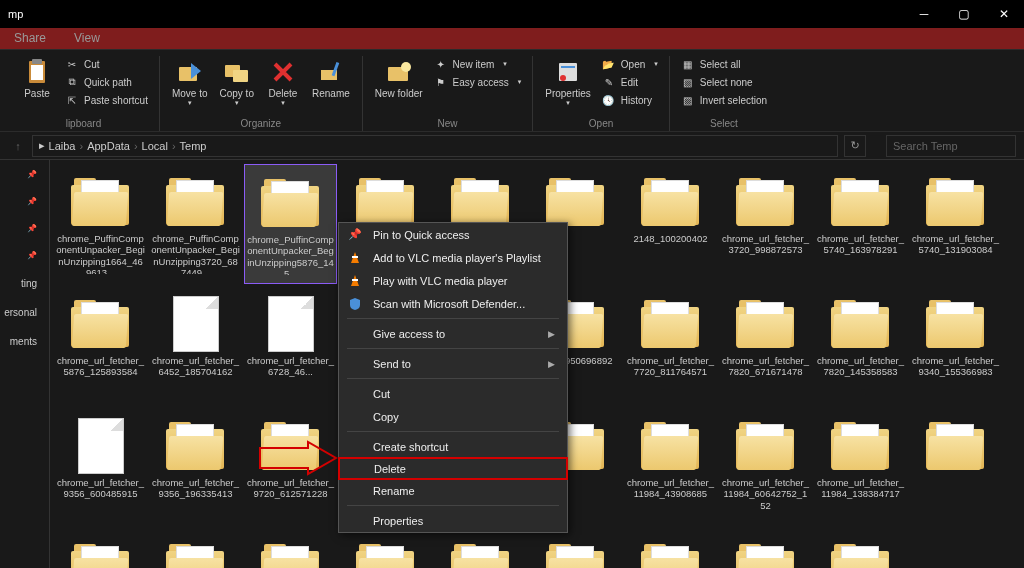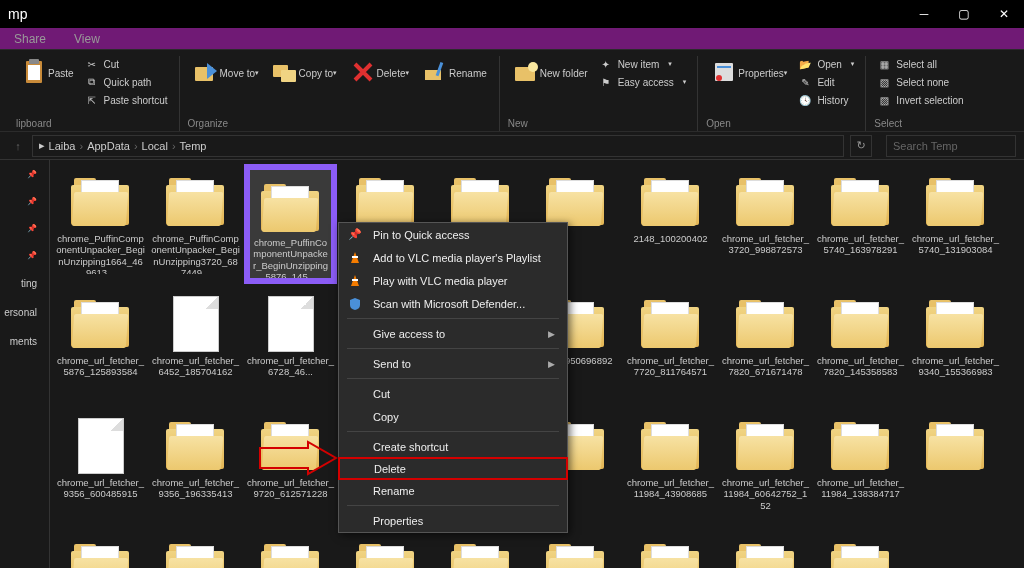--- a/index.html
+++ b/index.html
@@ -1,47 +1,47 @@
 <!DOCTYPE html>
 <html><head>
 <meta charset="utf-8">
 <style>
 *{margin:0;padding:0;box-sizing:border-box;font-family:"Segoe UI",sans-serif;user-select:none}
 body{background:#000;color:#ccc;width:1024px;height:568px;overflow:hidden;font-size:11px;position:relative}
 .titlebar{height:28px;background:#000;display:flex;align-items:center;padding-left:8px}
-.titlebar .title{flex:1;font-size:14px;color:#fff}
+.titlebar .title{flex:1;font-size:11px;color:#fff}
 .winbtns{display:flex;height:100%}
 .winbtn{width:40px;display:flex;align-items:center;justify-content:center;color:#fff;font-size:12px}
-.tabbar{height:22px;background:#701a75;display:flex;align-items:center;border-bottom:1px solid #2b2b2b}
+.tabbar{height:22px;background:#7f1d1d;display:flex;align-items:flex-end;border-bottom:1px solid #2b2b2b}
 .tab{padding:4px 14px;font-size:12px;color:#999}
 .ribbon{background:#191919;display:flex;padding:6px 0 0 8px;border-bottom:1px solid #2b2b2b;height:82px}
 .rgroup{border-right:1px solid #333;padding:0 8px;display:flex;flex-direction:column;justify-content:space-between}
 .rgroup:last-child{border-right:none}
 .rbody{display:flex;gap:4px;align-items:flex-start;flex:1}
-.rlabel{font-size:10px;color:#888;padding:2px 0}
-.bigbtn{display:flex;align-items:center;justify-content:space-between;padding:2px 4px;font-size:10px;color:#ccc;min-width:42px}
+.rlabel{text-align:center;font-size:10px;color:#888;padding:2px 0}
+.bigbtn{display:flex;flex-direction:column;align-items:center;justify-content:space-between;padding:2px 4px;font-size:10px;color:#ccc;min-width:42px}
 .bigbtn .ico{width:28px;height:28px;margin-bottom:2px;display:flex;align-items:center;justify-content:center}
 .smbtns{display:flex;flex-direction:column;gap:2px}
 .smbtn{display:flex;align-items:center;gap:5px;font-size:10px;color:#ccc;padding:1px 3px}
 .smbtn .si{width:14px;height:14px;display:flex;align-items:center;justify-content:center}
 .crumb{height:28px;background:#191919;display:flex;align-items:center;padding:0 8px;gap:4px;border-bottom:1px solid #333}
 .navbtn{width:20px;height:20px;display:flex;align-items:center;justify-content:center;color:#666}
 .crumbpath{flex:1;background:#191919;border:1px solid #333;height:22px;display:flex;align-items:center;padding:0 6px;font-size:11px;color:#ccc;gap:4px}
 .crumbpath span{color:#ccc}
 .crumbpath .sep{color:#666}
 .refresh{width:22px;height:22px;border:1px solid #333;display:flex;align-items:center;justify-content:center;color:#999;margin-left:2px}
-.search{width:130px;background:#191919;border:1px solid #333;height:22px;display:flex;align-items:center;padding:0 6px;color:#666;margin-left:10px}
+.search{width:130px;background:#191919;border:1px solid #333;height:22px;display:flex;align-items:center;padding:0 6px;color:#666;margin-left:16px}
 .main{display:flex;height:calc(100% - 160px)}
 .sidebar{width:50px;background:#191919;border-right:1px solid #333;padding-top:10px;display:flex;flex-direction:column;align-items:flex-end;gap:18px}
 .pinrow{display:flex;align-items:center;gap:6px;padding-right:12px;color:#888;font-size:8px}
 .pinrow .txt{font-size:10px;color:#ccc}
 .content{flex:1;background:#191919;overflow:hidden;position:relative}
 .grid{display:flex;flex-wrap:wrap;gap:2px;padding:4px}
 .item{width:93px;height:120px;display:flex;flex-direction:column;align-items:center;padding-top:6px}
-.item.sel{background:#3a3a3a;border:6px solid #8b5cf6}
+.item.sel{background:#3a3a3a;border:1px solid #8b5cf6}
 .item .thumb{width:60px;height:60px;position:relative}
 .folder{width:58px;height:48px;position:relative;margin-top:8px}
 .folder::before{content:"";position:absolute;top:0;left:3px;width:22px;height:9px;background:#e8c168;border-radius:2px 2px 0 0}
 .folder::after{content:"";position:absolute;top:7px;left:0;width:58px;height:40px;background:linear-gradient(#f0d483,#e4b655);border-radius:2px}
 .folderfile{position:absolute;top:2px;left:10px;width:38px;height:42px;background:#fff;z-index:1;border:1px solid #ddd}
 .folderfront{position:absolute;top:14px;left:2px;width:54px;height:34px;background:linear-gradient(#f7e2a3,#ecc86e);z-index:2;border-radius:2px;transform:skewX(-4deg)}
 .file{width:46px;height:56px;background:#fff;border:1px solid #ccc;margin:4px auto 0;position:relative}
 .file::before{content:"";position:absolute;top:0;right:0;width:12px;height:12px;background:linear-gradient(135deg,#fff 50%,#ddd 50%)}
 .item .name{font-size:9.5px;color:#ccc;text-align:center;padding:3px 2px 0;line-height:1.2;word-break:break-all;overflow:hidden;max-height:44px}
 .ctx{position:absolute;left:338px;top:222px;width:230px;background:#2b2b2b;border:1px solid #555;box-shadow:2px 2px 8px rgba(0,0,0,0.6);z-index:100}

